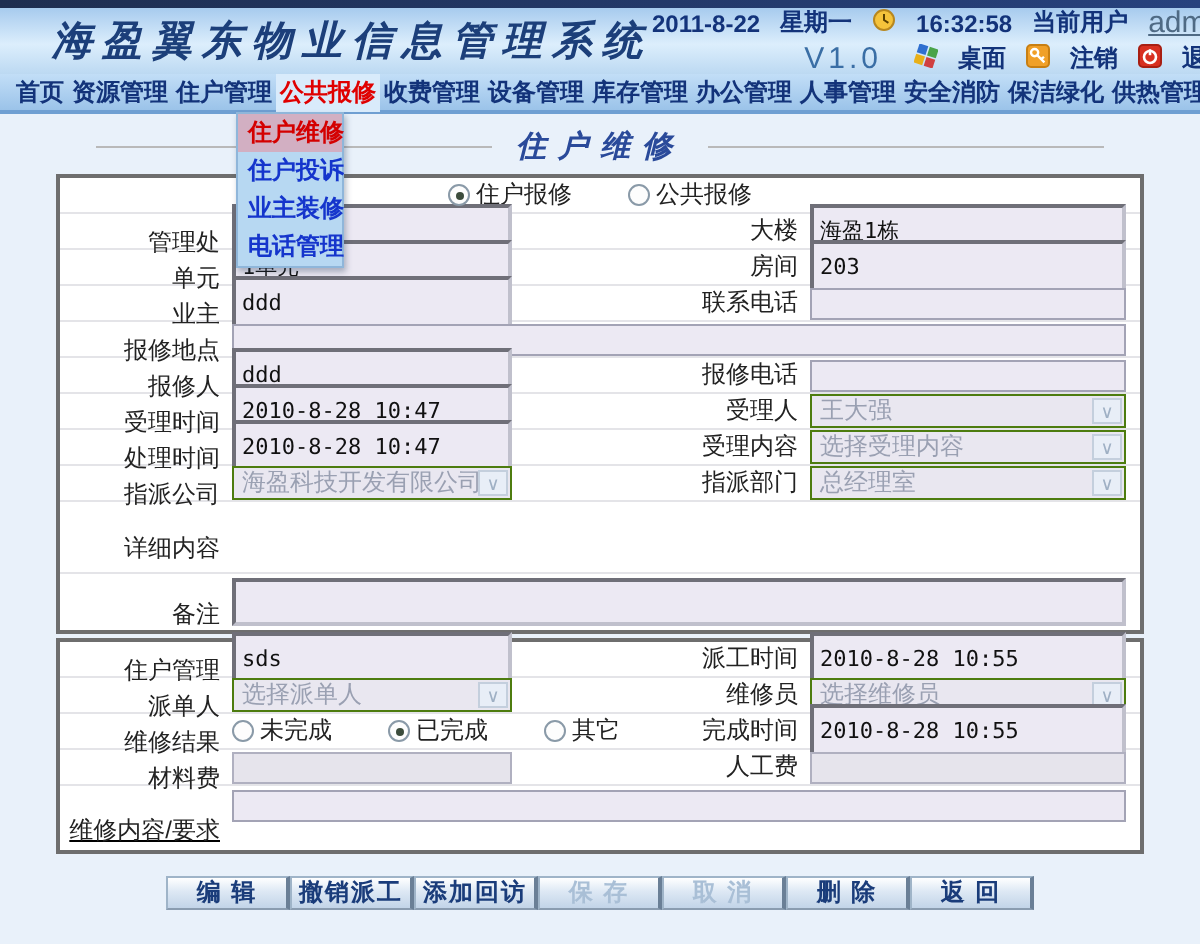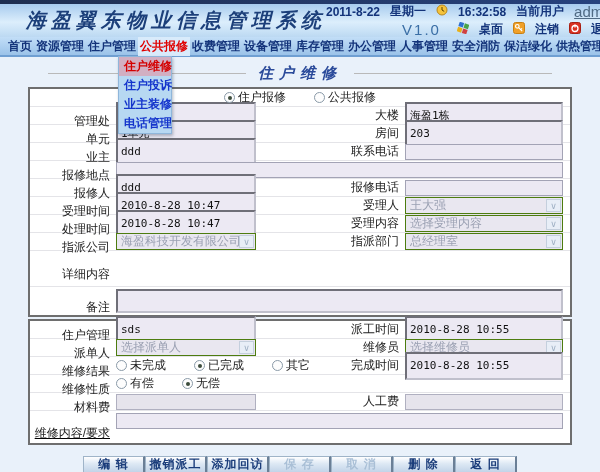--- a/index.html
+++ b/index.html
@@ -249,33 +249,20 @@
         </span>
       <span class="ropt">
           <span class="radio"></span>
           <span>其它</span>
         </span>
     </div>
     <div class="lbl lbl-r">完成时间</div>
     <input class="fld f-r" value="2010-8-28 10:55" style="">
   </div>
   <div class="row">
-    <div class="lbl lbl-l">维修性质</div>
-    <div class="radios">
-      <span class="ropt">
-          <span class="radio"></span>
-          <span>有偿</span>
-        </span>
-      <span class="ropt">
-          <span class="radio on"></span>
-          <span>无偿</span>
-        </span>
-    </div>
-  </div>
-  <div class="row">
     <div class="lbl lbl-l">材料费</div>
     <input class="fld soft muted f-l" value="" style="">
     <div class="lbl lbl-r">人工费</div>
     <input class="fld soft muted f-r" value="" style="">
   </div>
   <div class="row t32">
     <div class="lbl lbl-l">维修内容/要求</div>
     <div class="fld soft area f-full"></div>
   </div>
 </div>

